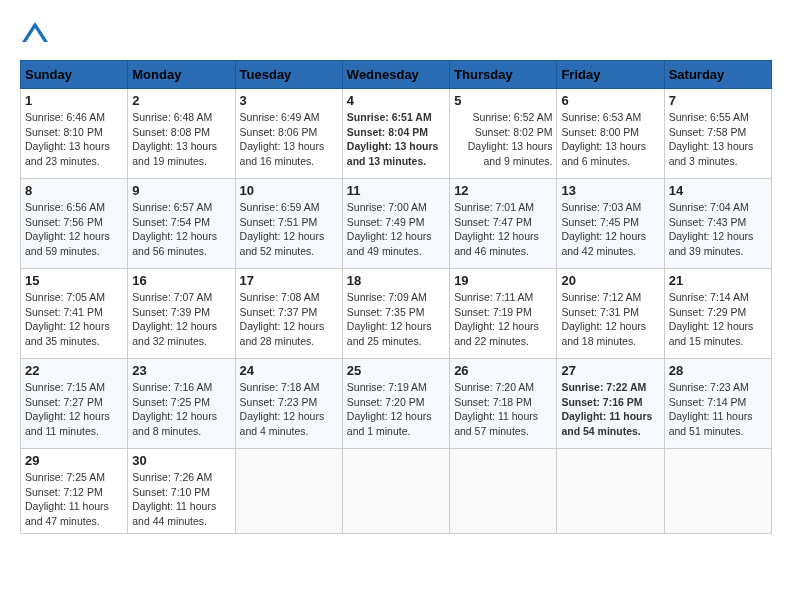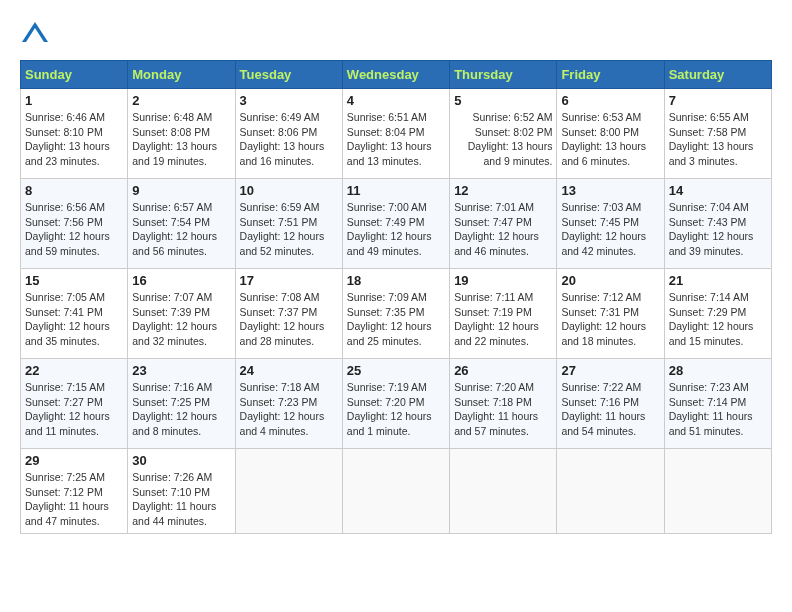--- a/index.html
+++ b/index.html
@@ -52,21 +52,21 @@
       font-size: 14px;
       color: #555;
     }
     .calendar {
       width: 100%;
       border-collapse: collapse;
       font-size: 11px;
     }
     .calendar th {
       background-color: #2a6db5;
-      color: #bef264;
+      color: #000000;
       padding: 6px 4px;
       text-align: left;
       font-size: 13px;
       font-weight: bold;
       border: 1px solid #1a5a9a;
       margin-top: 48px;
     }
     .calendar td {
       vertical-align: top;
       border: 1px solid #ccc;
@@ -147,21 +147,21 @@
         </td>
         <td>
           <span class="day-num">3</span>
           <div class="day-detail" style="white-space: pre-line;">Sunrise: 6:49 AM
 Sunset: 8:06 PM
 Daylight: 13 hours
 and 16 minutes.</div>
         </td>
         <td>
           <span class="day-num">4</span>
-          <div class="day-detail" style="white-space: pre-line;">Sunrise: 6:51 AM
+          <div class="day-detail" style="white-space: pre-line; font-weight: bold;">Sunrise: 6:51 AM
 Sunset: 8:04 PM
 Daylight: 13 hours
 and 13 minutes.</div>
         </td>
         <td>
           <span class="day-num">5</span>
           <div class="day-detail" style="white-space: pre-line; text-align: right;">Sunrise: 6:52 AM
 Sunset: 8:02 PM
 Daylight: 13 hours
 and 9 minutes.</div>
@@ -314,21 +314,21 @@
         </td>
         <td>
           <span class="day-num">26</span>
           <div class="day-detail" style="white-space: pre-line;">Sunrise: 7:20 AM
 Sunset: 7:18 PM
 Daylight: 11 hours
 and 57 minutes.</div>
         </td>
         <td>
           <span class="day-num">27</span>
-          <div class="day-detail" style="white-space: pre-line;">Sunrise: 7:22 AM
+          <div class="day-detail" style="white-space: pre-line; font-weight: bold;">Sunrise: 7:22 AM
 Sunset: 7:16 PM
 Daylight: 11 hours
 and 54 minutes.</div>
         </td>
         <td>
           <span class="day-num">28</span>
           <div class="day-detail" style="white-space: pre-line;">Sunrise: 7:23 AM
 Sunset: 7:14 PM
 Daylight: 11 hours
 and 51 minutes.</div>

